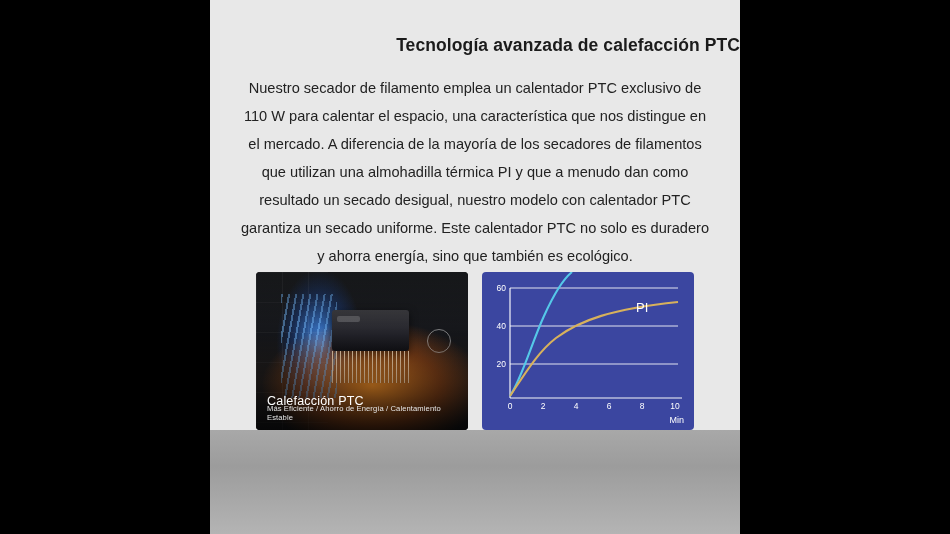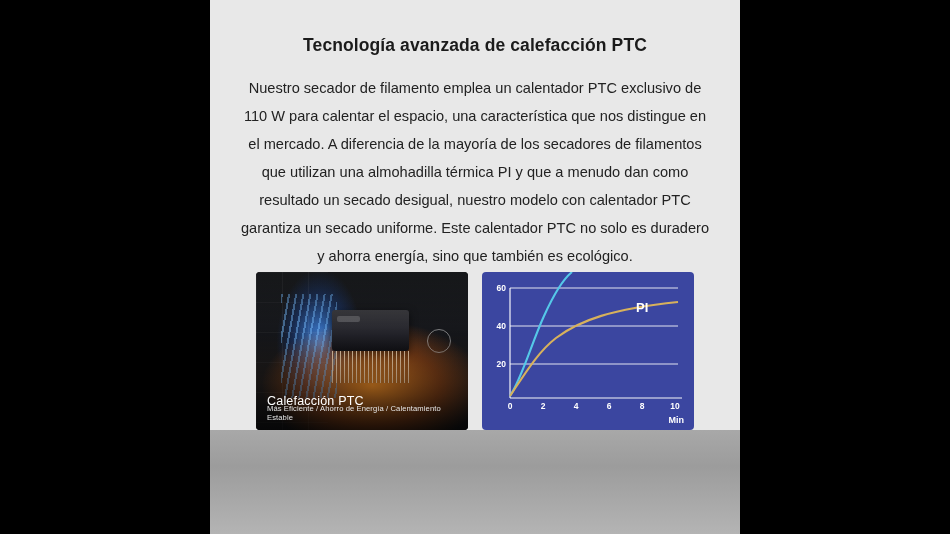--- a/index.html
+++ b/index.html
@@ -34,21 +34,21 @@
     top: 430px;
     width: 530px;
     height: 104px;
     background: linear-gradient(180deg, #a8a8a8 0%, #9c9c9c 35%, #b4b4b4 100%);
   }
   .heading {
     position: absolute;
     left: 0;
     top: 35px;
     width: 530px;
-    text-align: center;
+    text-align: right;
     font-size: 17.5px;
     font-weight: bold;
     color: #1b1b1b;
     letter-spacing: 0.1px;
   }
   .body-copy {
     position: absolute;
     left: 28px;
     top: 74px;
     width: 474px;
@@ -175,21 +175,21 @@
     left: 272px;
     top: 0;
     width: 212px;
     height: 158px;
     border-radius: 4px;
     background: #3b46a0;
     overflow: hidden;
   }
   .chart-inner {
     position: absolute;
-    left: 0; top: 0; right: 0; bottom: 0; font-weight: bold;
+    left: 0; top: 0; right: 0; bottom: 0;
   }
   .chart-svg { display: block; }
   .chart-series-label {
     position: absolute;
     left: 154px;
     top: 28px;
     color: #ffffff;
     font-size: 13px;
   }
   .chart-unit-label {

